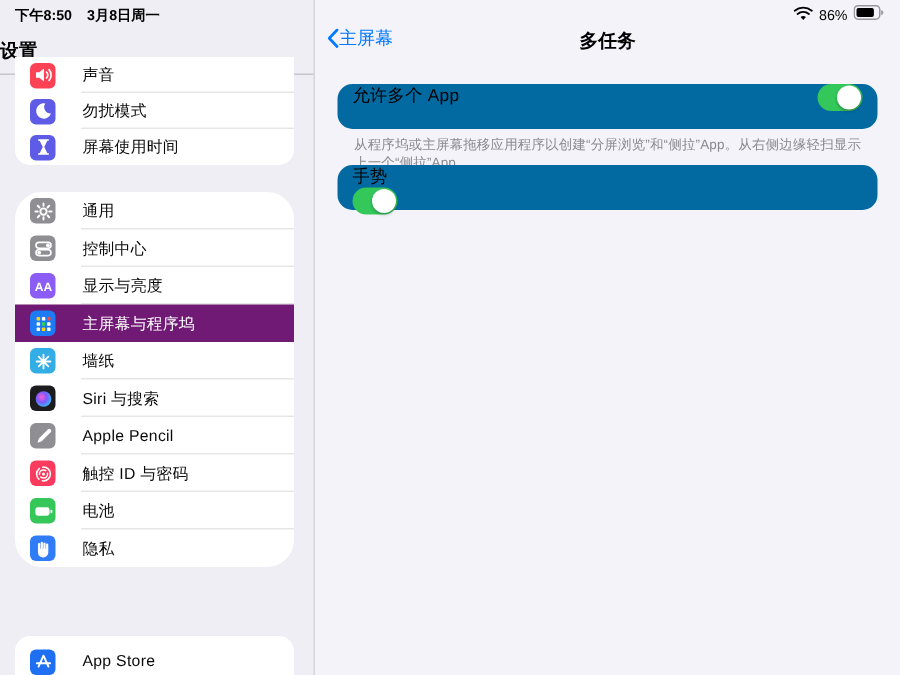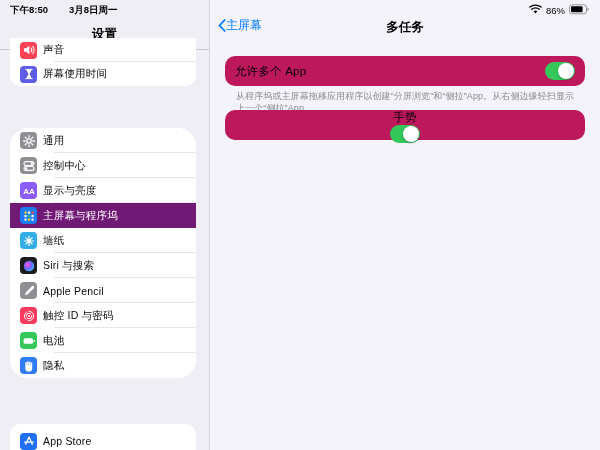--- a/index.html
+++ b/index.html
@@ -2,51 +2,51 @@
 <html><head>
 <meta charset="utf-8">
 <style>
   html,body{margin:0;padding:0;background:#ddd;}
   .screen{position:relative;width:600px;height:450px;overflow:hidden;
     font-family:"Liberation Sans","DejaVu Sans",sans-serif;background:#f4f3f9;-webkit-font-smoothing:antialiased;}
   
   .statusbar{position:absolute;top:0;left:0;right:0;height:20px;z-index:6;
     display:flex;justify-content:space-between;align-items:center;padding:0 10px;
     font-size:9.5px;font-weight:700;color:#000;}
-  .sb-left{display:flex;gap:21px;}
+  .sb-left{display:flex;gap:10px;}
   .sb-right{display:flex;align-items:center;gap:4px;font-weight:500;text-align:right;}
   
   .sidebar{position:absolute;left:0;top:0;width:210px;height:450px;background:#efeef4;
     border-right:1px solid rgba(0,0,0,.10);box-sizing:border-box;}
   .side-header{position:absolute;top:0;left:0;width:100%;height:50px;box-sizing:border-box;
-    border-bottom:1px solid rgba(60,60,67,.22);display:flex;align-items:flex-end;justify-content:center;padding-bottom:6px;}
+    border-bottom:1px solid rgba(60,60,67,.22);display:flex;align-items:flex-end;justify-content:flex-start;padding-bottom:6px;}
   .side-title{font-size:12.5px;font-weight:700;color:#000;}
   .side-card{position:absolute;left:10px;width:186px;background:#fff;overflow:hidden;}
   .side-card[data-group="0"]{top:38px;border-radius:0 0 10px 10px;}
   .side-card[data-group="1"]{top:128px;border-radius:18px;}
   .side-card[data-group="2"]{top:424px;height:60px;border-radius:10px;}
   .side-row{display:flex;align-items:center;padding:0 8px 0 10px;position:relative;}
   .side-card[data-group="0"] .side-row{height:24px;}
   .side-card[data-group="1"] .side-row{height:25px;}
   .side-card[data-group="2"] .side-row{height:34px;align-items:center;}
   .side-row .sep{position:absolute;left:44px;right:0;bottom:0;height:1px;background:rgba(60,60,67,.13);}
   .side-row.selected{background:#3a7df7;}
   .side-row.selected .label{color:#fff;}
   .icon{width:17px;height:17px;border-radius:4px;display:flex;align-items:center;justify-content:center;flex:none;overflow:hidden;}
   .icon svg{display:block;}
   .icon.siri{background:#1c1c1e;}
-  .label{margin-left:6px;font-size:10.5px;color:#0a0a0a;white-space:nowrap;letter-spacing:.2px;}
+  .label{margin-left:18px;font-size:10.5px;color:#0a0a0a;white-space:nowrap;letter-spacing:.2px;}
   
   .content{position:absolute;left:210px;top:0;width:390px;height:450px;background:#f4f3f9;}
   .back{position:absolute;left:8px;top:17px;display:flex;align-items:center;gap:0;color:#007aff;
     font-size:12px;cursor:default;}
   .back .chev{display:flex;align-items:center;}
   .ctitle{position:absolute;top:19px;left:0;right:0;text-align:center;font-size:12.5px;font-weight:700;color:#000;}
-  .card{position:absolute;left:15px;right:15px;height:30px;background:#be185d;border-radius:10px;
-    display:flex;align-items:center;justify-content:space-between;padding:0 10px;box-sizing:border-box;}
+  .card{position:absolute;left:15px;right:15px;height:30px;background:#0369a1;border-radius:10px;
+    display:flex;align-items:flex-start;justify-content:space-between;padding:0 10px;box-sizing:border-box;}
   #card-0{top:56px;}
   #card-1{top:110px;flex-direction:column;}
   .row-label{font-size:11.5px;color:#000;letter-spacing:.2px;}
   .footnote{position:absolute;top:90px;left:26px;right:18px;font-size:9px;color:#8a8a8e;line-height:1.35;letter-spacing:.1px;}
   .toggle{width:30px;height:18px;border-radius:9px;background:#34c759;position:relative;flex:none;}
   .toggle .knob{position:absolute;top:1px;right:1px;width:16px;height:16px;border-radius:50%;background:#fff;
     box-shadow:0 1px 2px rgba(0,0,0,.3);}
 </style>
 </head>
 <body>
@@ -89,20 +89,29 @@
               <path d="M9 5a3 3 0 0 1 0 4" stroke="#fff" stroke-width="1.1" fill="none" stroke-linecap="round"></path>
               <path d="M10.7 3.4a5.4 5.4 0 0 1 0 7.2" stroke="#fff" stroke-width="1.1" fill="none" stroke-linecap="round"></path>
             </svg>
           </span>
     <span class="label">声音</span>
     <div class="sep"></div>
   </div>
         <div class="side-row">
     <span class="icon" style="background: rgb(94, 92, 230);">
             <svg width="14" height="14" viewBox="0 0 14 14">
+              <path d="M8.2 2A5.1 5.1 0 1 0 12 8.7 4.3 4.3 0 0 1 8.2 2z" fill="#fff"></path>
+            </svg>
+          </span>
+    <span class="label">勿扰模式</span>
+    <div class="sep"></div>
+  </div>
+        <div class="side-row">
+    <span class="icon" style="background: rgb(94, 92, 230);">
+            <svg width="14" height="14" viewBox="0 0 14 14">
               <path d="M4.2 2.4h5.6L7.5 7l2.3 4.6H4.2L6.5 7z" fill="#fff"></path>
               <path d="M3.8 2.4h6.4M3.8 11.6h6.4" stroke="#fff" stroke-width="1" stroke-linecap="round"></path>
             </svg>
           </span>
     <span class="label">屏幕使用时间</span>
 
   </div>
       </div>
     <div class="side-card" data-group="1">
         <div class="side-row">

